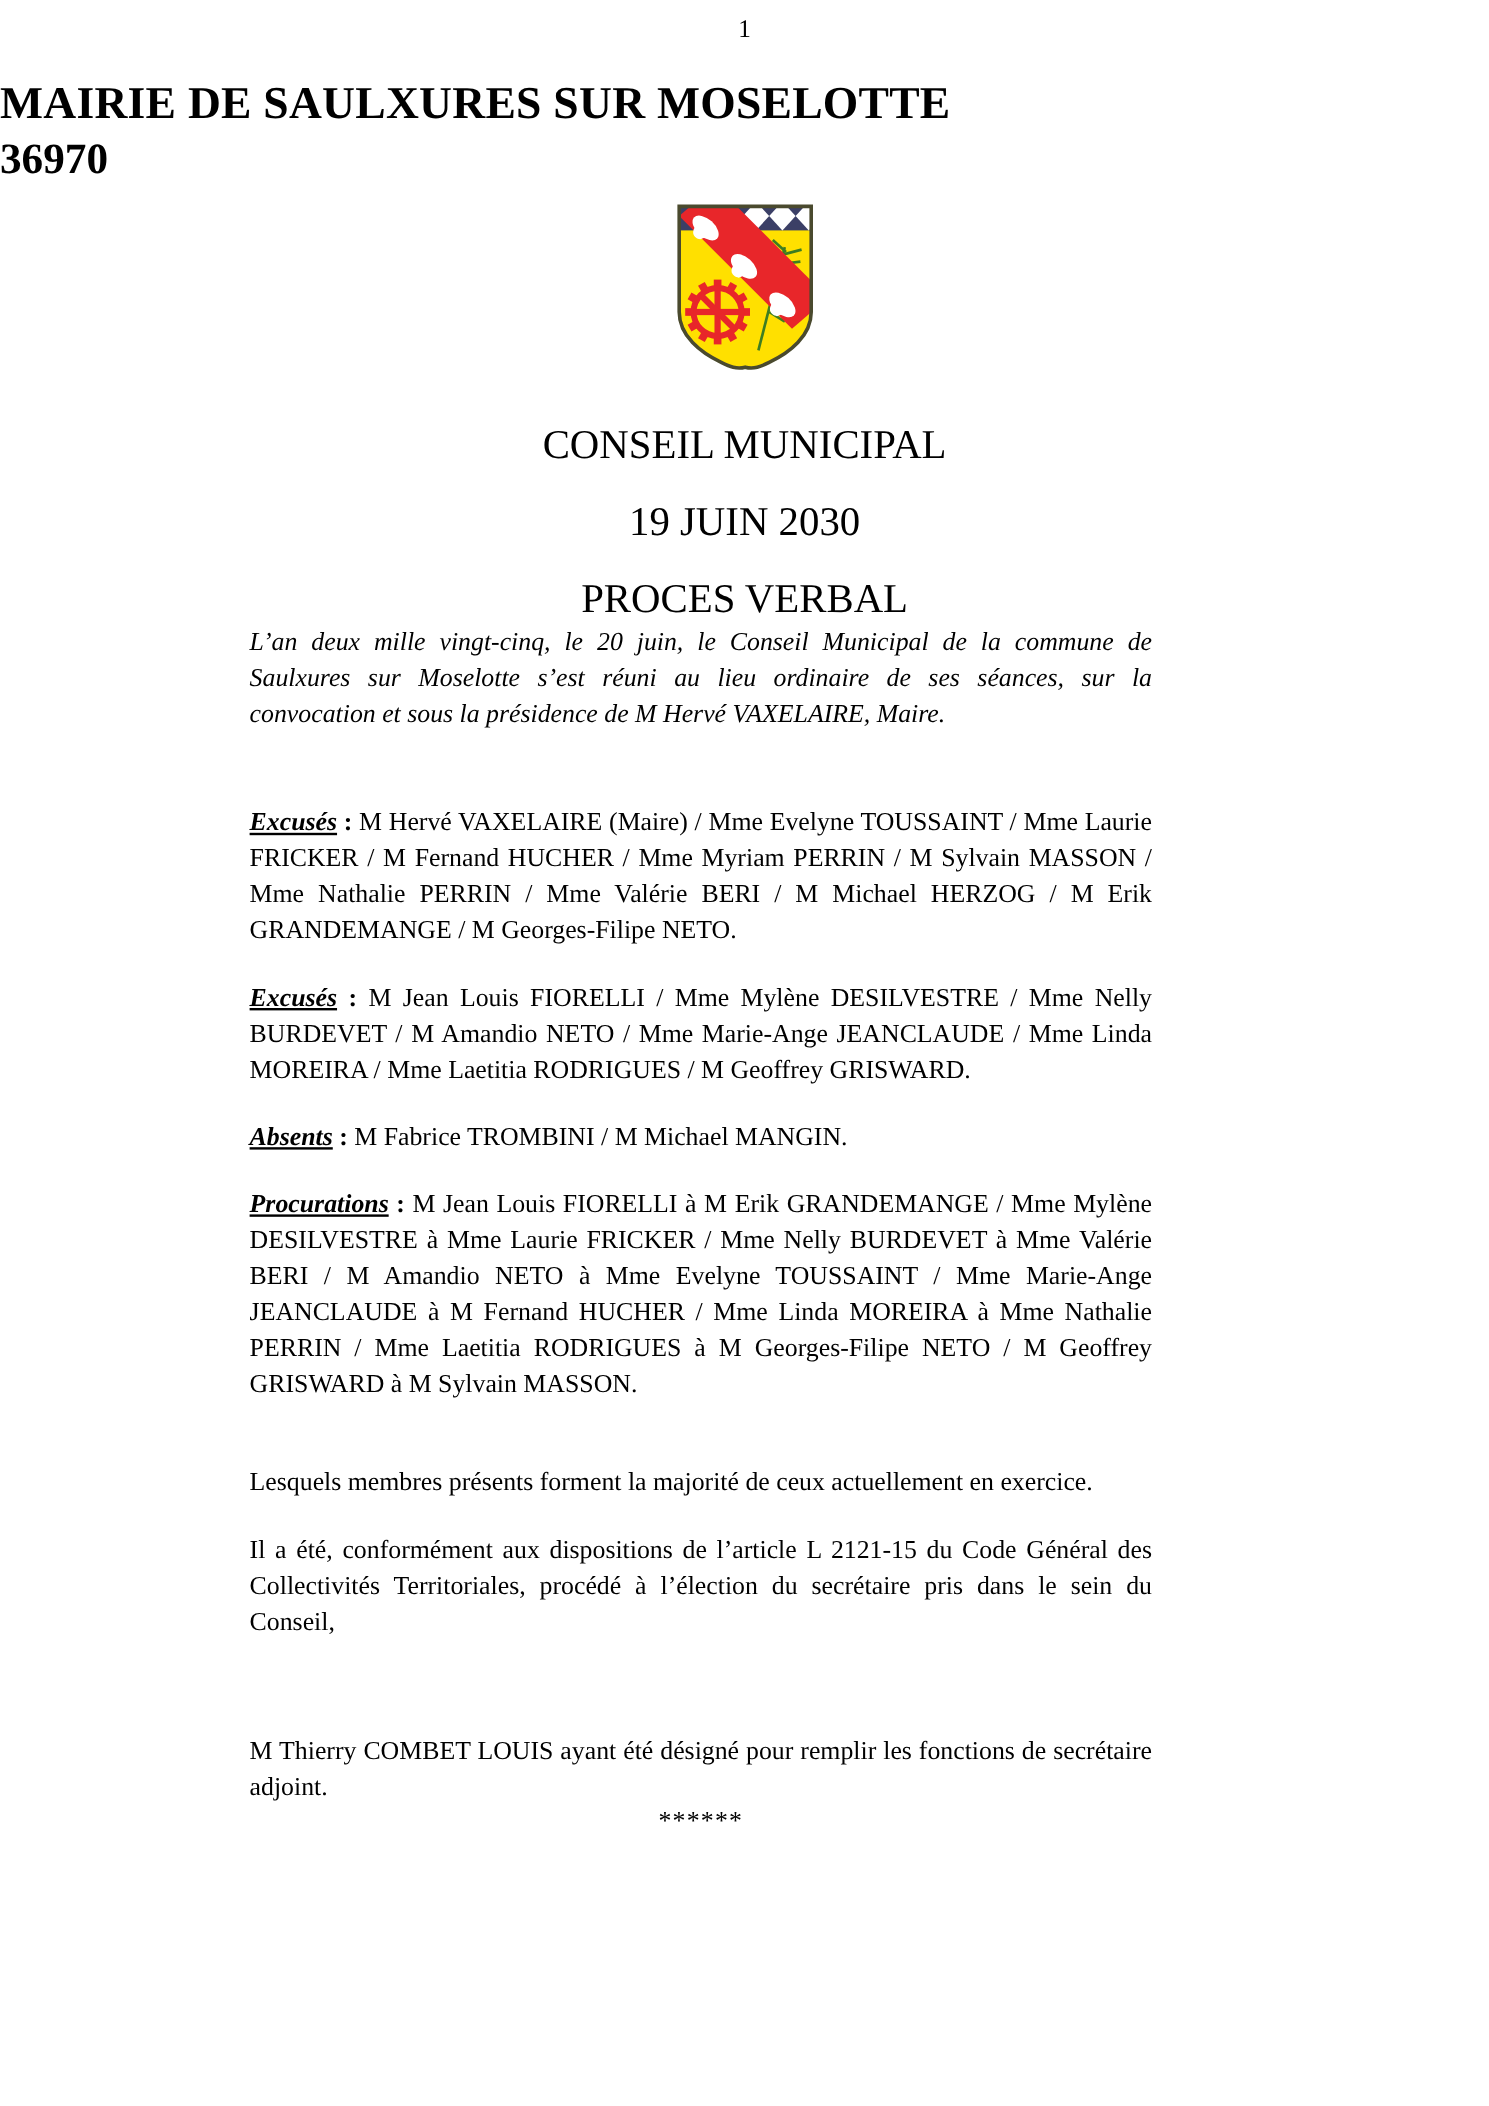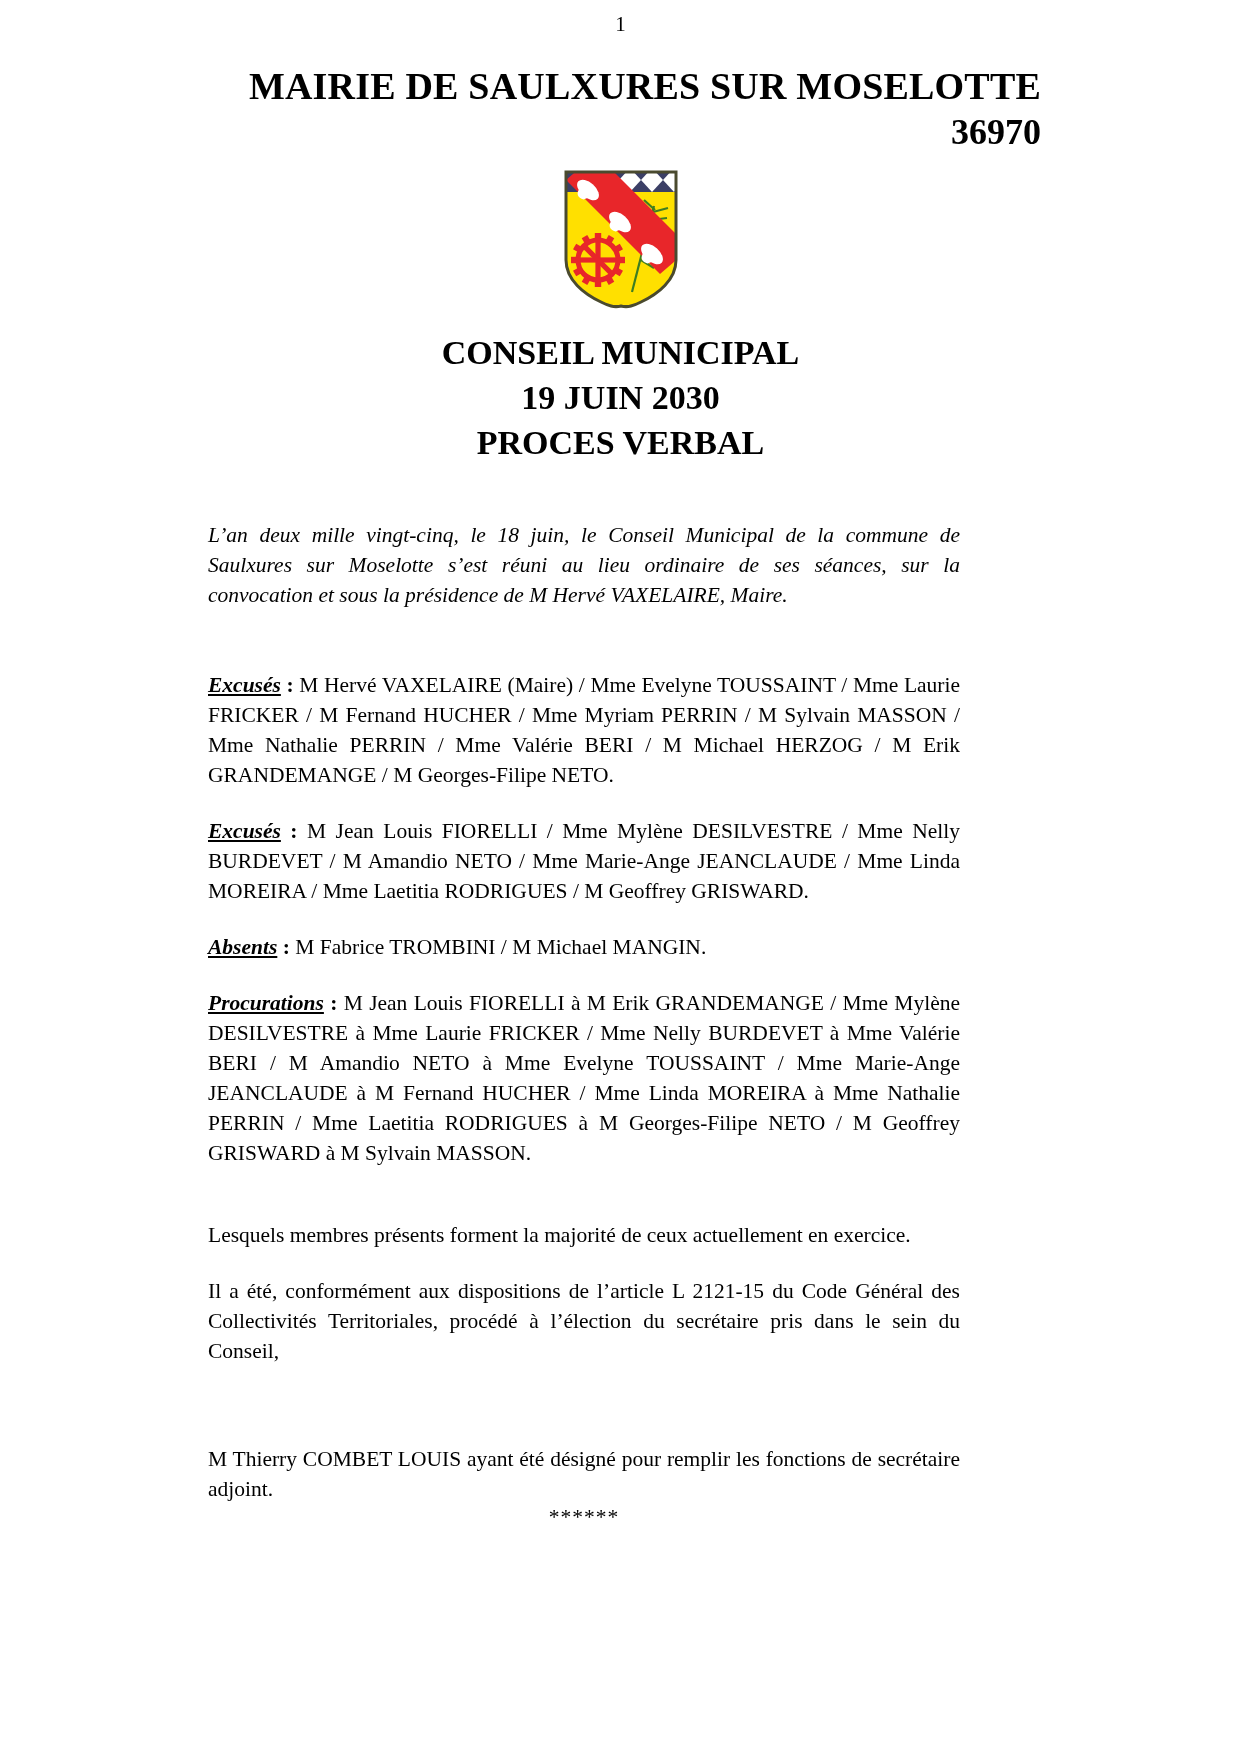--- a/index.html
+++ b/index.html
@@ -32,21 +32,21 @@
     font-size: 21px;
     line-height: 1;
   }
 
   
   .masthead {
     position: absolute;
     top: 62px;
     left: 0;
     width: 1041px;
-    text-align: right;
+    text-align: left;
   }
   .masthead .line1 {
     font-weight: bold;
     font-size: 38px;
     line-height: 48px;
     letter-spacing: 0.2px;
     white-space: nowrap;
   }
   .masthead .line2 {
     font-weight: bold;
@@ -71,23 +71,24 @@
 
   
   .doc-title {
     position: absolute;
     top: 330px;
     left: 0;
     width: 1241px;
     text-align: center;
   }
   .doc-title div {
-    font-weight: bold;
+    font-weight: normal;
     font-size: 34px;
     line-height: 45px;
+    margin-top: 19px;
   }
 
   
   .body-block {
     position: absolute;
     top: 520px;
     left: 208px;
     width: 752px;
   }
   p {
@@ -211,21 +212,21 @@
   </div>
 
   <div class="doc-title">
     <div>CONSEIL MUNICIPAL</div>
     <div>19 JUIN 2030</div>
     <div>PROCES VERBAL</div>
   </div>
 
   <div class="body-block">
 
-    <p class="intro">L’an deux mille vingt-cinq, le 18 juin, le Conseil Municipal de la commune de Saulxures sur Moselotte s’est réuni au lieu ordinaire de ses séances, sur la convocation et sous la présidence de M Hervé VAXELAIRE, Maire.</p>
+    <p class="intro">L’an deux mille vingt-cinq, le 20 juin, le Conseil Municipal de la commune de Saulxures sur Moselotte s’est réuni au lieu ordinaire de ses séances, sur la convocation et sous la présidence de M Hervé VAXELAIRE, Maire.</p>
 
     <div class="gap-lg"></div>
 
     <p><span class="tag">Excusés</span><span class="tag-colon"> : </span><span>M Hervé VAXELAIRE (Maire) / Mme Evelyne TOUSSAINT / Mme Laurie FRICKER / M Fernand HUCHER / Mme Myriam PERRIN / M Sylvain MASSON / Mme Nathalie PERRIN / Mme Valérie BERI / M Michael HERZOG / M Erik GRANDEMANGE / M Georges-Filipe NETO.</span></p>
 
     <div class="gap-md"></div>
 
     <p><span class="tag">Excusés</span><span class="tag-colon"> : </span><span>M Jean Louis FIORELLI / Mme Mylène DESILVESTRE / Mme Nelly BURDEVET / M Amandio NETO / Mme Marie-Ange JEANCLAUDE / Mme Linda MOREIRA / Mme Laetitia RODRIGUES / M Geoffrey GRISWARD.</span></p>
 
     <div class="gap-md"></div>

